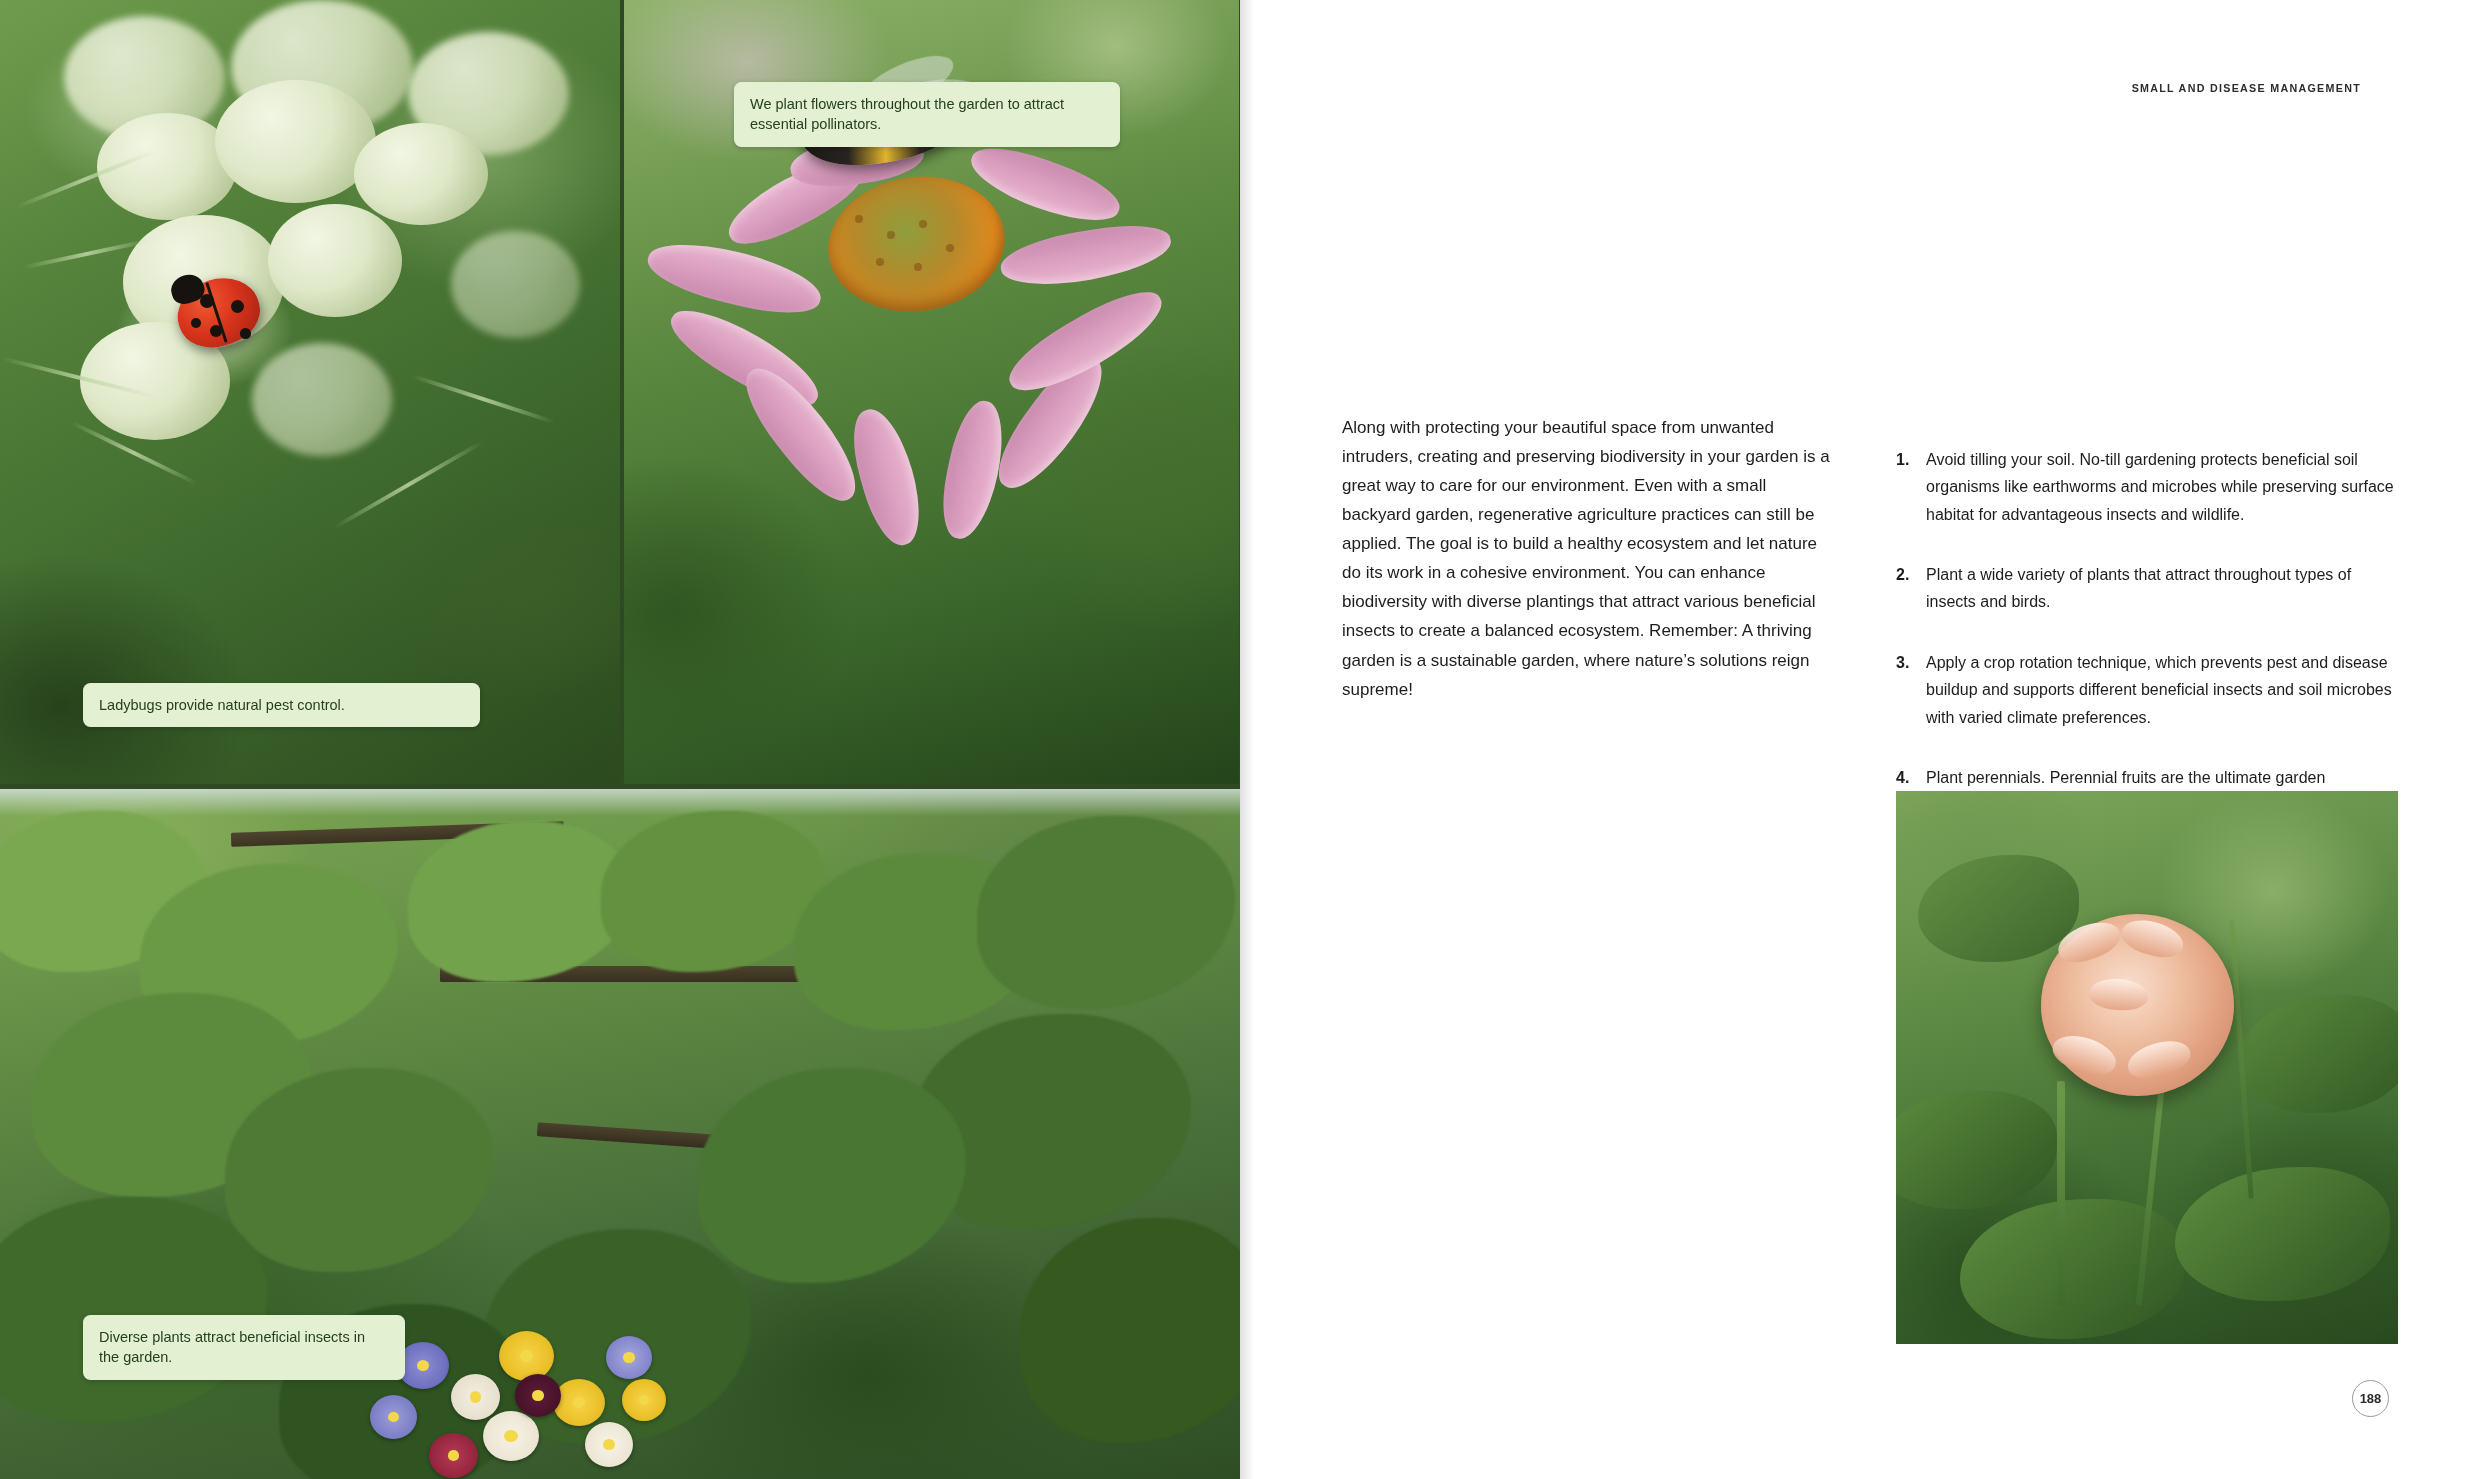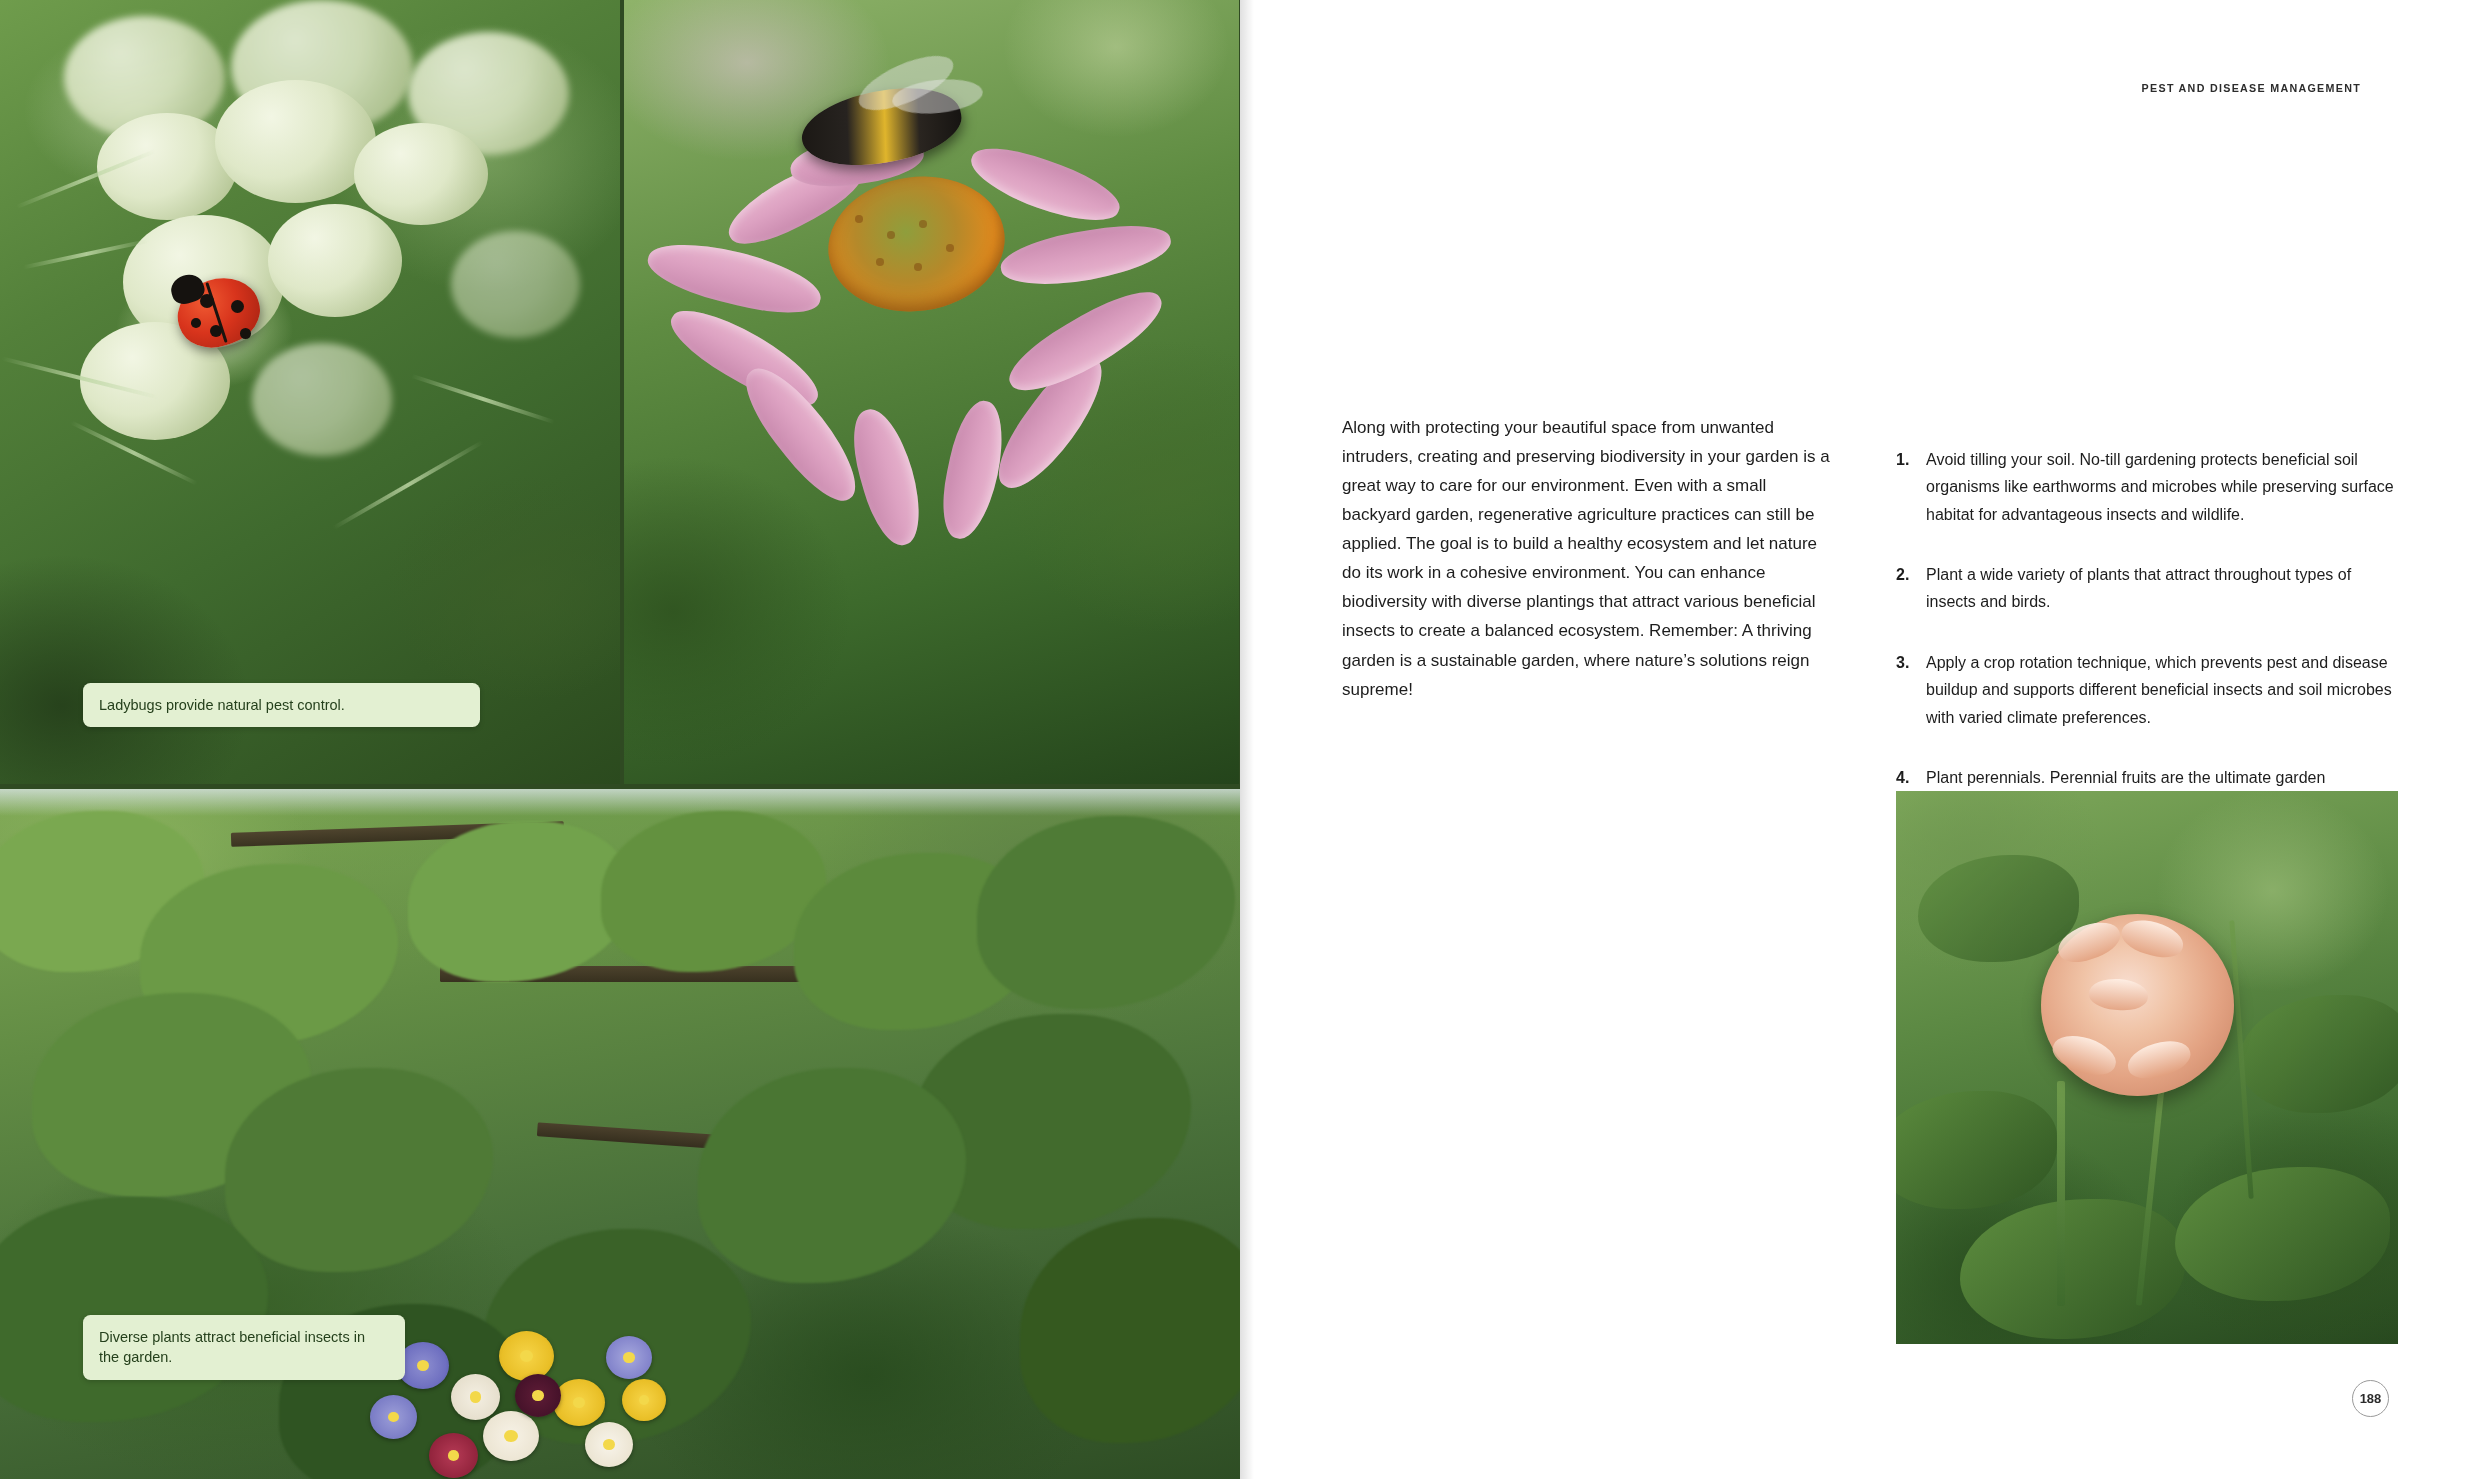--- a/index.html
+++ b/index.html
@@ -400,20 +400,23 @@
     <div class="cone-texture" style="left:263px;top:231px;"></div>
     <div class="cone-texture" style="left:295px;top:220px;"></div>
     <div class="cone-texture" style="left:252px;top:258px;"></div>
     <div class="cone-texture" style="left:290px;top:263px;"></div>
     <div class="cone-texture" style="left:322px;top:244px;"></div>
 
     <div class="bee-body"></div>
     <div class="bee-wing" style="left:231px;top:64px;width:102px;height:38px;transform:rotate(-24deg);"></div>
     <div class="bee-wing" style="left:268px;top:80px;width:91px;height:33px;transform:rotate(-6deg);"></div>
 
+    <div class="caption" style="left:110px;top:82px;width:354px;">
+      <span>We plant flowers throughout the garden to attract essential pollinators.</span>
+    </div>
   </div>
 
   <div class="photo photo-garden">
     <div class="sky-strip"></div>
     <div class="bed-frame" style="left:231px;top:38px;width:333px;height:14px;transform:rotate(-2deg);"></div>
     <div class="bed-frame" style="left:461px;top:80px;width:279px;height:11.8px;transform:rotate(2deg);"></div>
     <div class="bed-frame" style="left:805px;top:113px;width:343px;height:14px;transform:rotate(-1deg);"></div>
     <div class="bed-frame" style="left:440px;top:177px;width:408px;height:16px;"></div>
     <div class="bed-frame" style="left:537px;top:343px;width:279px;height:14px;transform:rotate(4deg);"></div>
 
@@ -448,21 +451,21 @@
   <div class="caption caption-ladybugs">
     <span>Ladybugs provide natural pest control.</span>
   </div>
   <div class="caption caption-diverse">
     <span>Diverse plants attract beneficial insects in the garden.</span>
   </div>
 </div>
 
 <div class="right-page">
 
-  <div class="running-head">PEST AND DISEASE MANAGEMENT</div>
+  <div class="running-head">SMALL AND DISEASE MANAGEMENT</div>
 
 
   <div class="col-left">Along with protecting your beautiful space from unwanted intruders, creating and preserving biodiversity in your garden is a great way to care for our environment. Even with a small backyard garden, regenerative agriculture practices can still be applied. The goal is to build a healthy ecosystem and let nature do its work in a cohesive environment. You can enhance biodiversity with diverse plantings that attract various beneficial insects to create a balanced ecosystem. Remember: A thriving garden is a sustainable garden, where nature’s solutions reign supreme!</div>
 
   <div class="col-right">
     <ol class="practices">
       <li>Avoid tilling your soil. No-till gardening protects beneficial soil organisms like earthworms and microbes while preserving surface habitat for advantageous insects and wildlife.</li>
       <li>Plant a wide variety of plants that attract throughout types of insects and birds.</li>
       <li>Apply a crop rotation technique, which prevents pest and disease buildup and supports different beneficial insects and soil microbes with varied climate preferences.</li>
       <li>Plant perennials. Perennial fruits are the ultimate garden treasures. With endless harvests year after year, these plants are a fruit lover’s dream come true. We enjoy apples, strawberries, black currants, red currants, and plums. Note that blackberries should be grown near a trellis because they can vine and spread fast, like a good rumor.</li>

